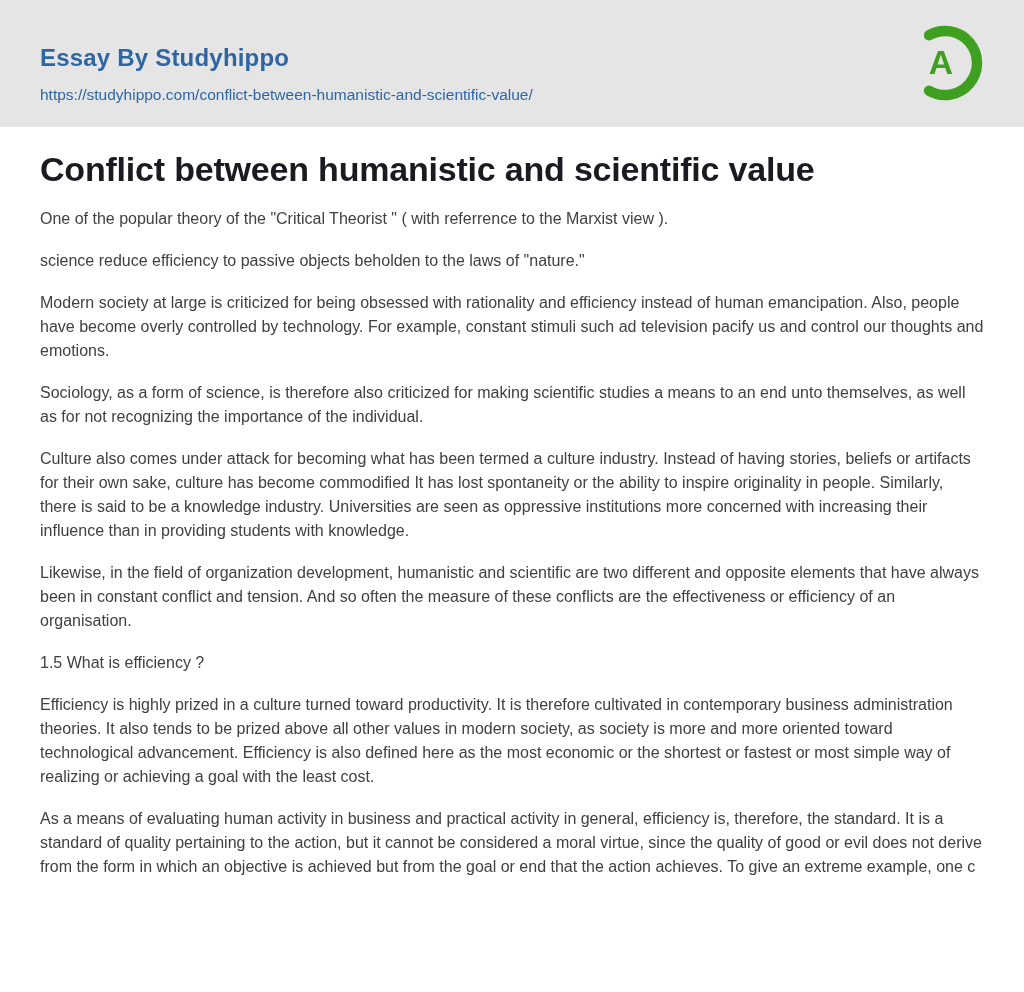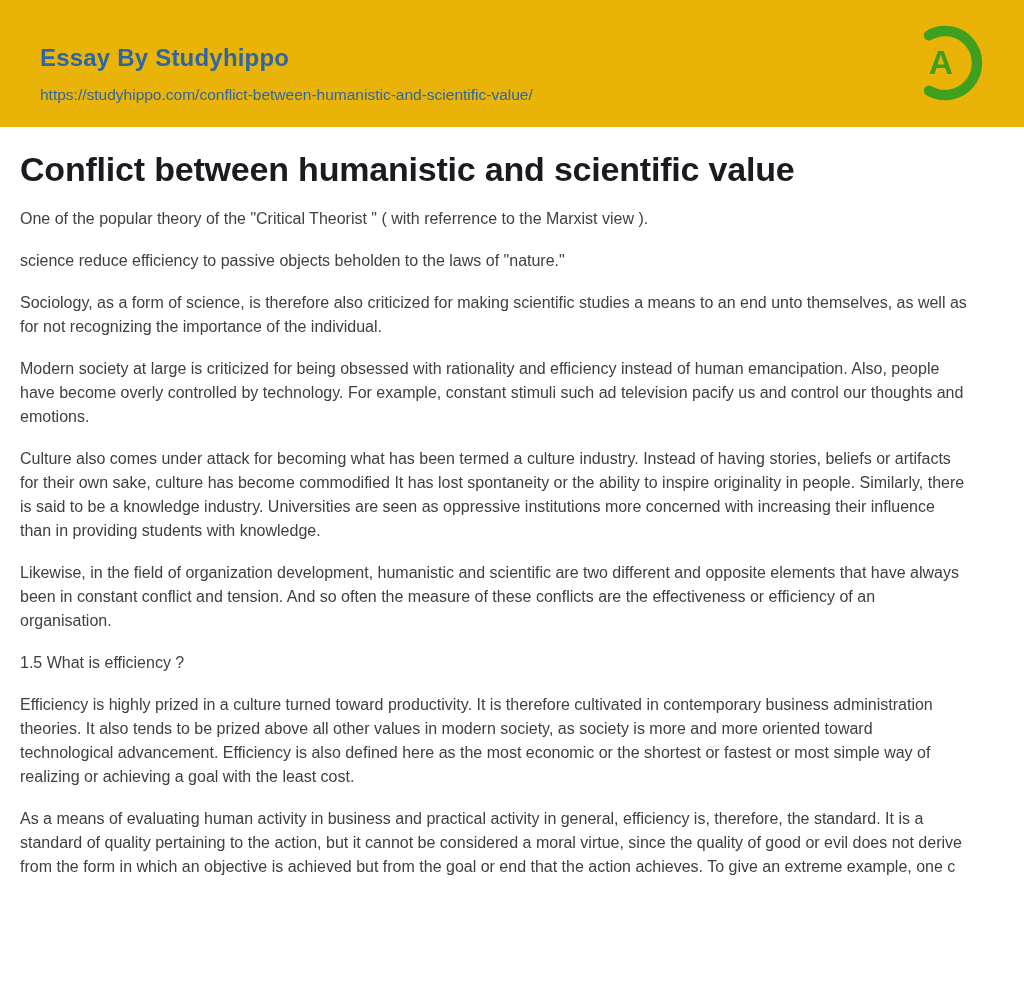--- a/index.html
+++ b/index.html
@@ -6,21 +6,21 @@
   html, body {
     width: 1024px;
     background: #ffffff;
     font-family: "Liberation Sans", "DejaVu Sans", sans-serif;
   }
   body {
     height: 992px;
     overflow: hidden;
   }
   .page-header {
-    background: #eab308;
+    background: #e5e5e5;
     height: 127px;
     padding: 0 40px;
     position: relative;
   }
   .site-title {
     position: absolute;
     left: 40px;
     top: 44px;
     font-size: 24px;
     font-weight: bold;
@@ -39,21 +39,21 @@
   }
   .logo {
     position: absolute;
     right: 39px;
     top: 22px;
     width: 80px;
     height: 82px;
   }
   .logo svg { width: 100%; height: 100%; display: block; }
   .main-content {
-    padding: 21px 40px 0 20px;
+    padding: 21px 40px 0 40px;
   }
   .essay-title {
     font-size: 34px;
     font-weight: 800;
     color: #1a1a20;
     letter-spacing: -0.2px;
     line-height: 1.25;
     margin-bottom: 16px;
   }
   .essay-paragraph {
@@ -75,20 +75,20 @@
       <path d="M 30 15.36 A 40 40 0 1 1 30 84.64" fill="none" stroke="#3f9f1f" stroke-width="13" stroke-linecap="round"></path>
       <text x="45" y="64" text-anchor="middle" font-family="Liberation Sans, sans-serif" font-size="42" font-weight="bold" fill="#3f9f1f">A</text>
     </svg>
   </div>
 </header>
 
 <main class="main-content">
   <h1 class="essay-title">Conflict between humanistic and scientific value</h1>
   <p class="essay-paragraph">One of the popular theory of the "Critical Theorist " ( with referrence to the Marxist view ).</p>
   <p class="essay-paragraph">science reduce efficiency to passive objects beholden to the laws of "nature."</p>
+  <p class="essay-paragraph">Modern society at large is criticized for being obsessed with rationality and efficiency instead of human emancipation. Also, people have become overly controlled by technology. For example, constant stimuli such ad television pacify us and control our thoughts and emotions.</p>
   <p class="essay-paragraph">Sociology, as a form of science, is therefore also criticized for making scientific studies a means to an end unto themselves, as well as for not recognizing the importance of the individual.</p>
-  <p class="essay-paragraph">Modern society at large is criticized for being obsessed with rationality and efficiency instead of human emancipation. Also, people have become overly controlled by technology. For example, constant stimuli such ad television pacify us and control our thoughts and emotions.</p>
   <p class="essay-paragraph">Culture also comes under attack for becoming what has been termed a culture industry. Instead of having stories, beliefs or artifacts for their own sake, culture has become commodified It has lost spontaneity or the ability to inspire originality in people. Similarly, there is said to be a knowledge industry. Universities are seen as oppressive institutions more concerned with increasing their influence than in providing students with knowledge.</p>
   <p class="essay-paragraph">Likewise, in the field of organization development, humanistic and scientific are two different and opposite elements that have always been in constant conflict and tension. And so often the measure of these conflicts are the effectiveness or efficiency of an organisation.</p>
   <p class="essay-paragraph">1.5 What is efficiency ?</p>
   <p class="essay-paragraph">Efficiency is highly prized in a culture turned toward productivity. It is therefore cultivated in contemporary business administration theories. It also tends to be prized above all other values in modern society, as society is more and more oriented toward technological advancement. Efficiency is also defined here as the most economic or the shortest or fastest or most simple way of realizing or achieving a goal with the least cost.</p>
   <p class="essay-paragraph">As a means of evaluating human activity in business and practical activity in general, efficiency is, therefore, the standard. It is a standard of quality pertaining to the action, but it cannot be considered a moral virtue, since the quality of good or evil does not derive from the form in which an objective is achieved but from the goal or end that the action achieves. To give an extreme example, one c</p>
 </main>
 
 </body></html>

